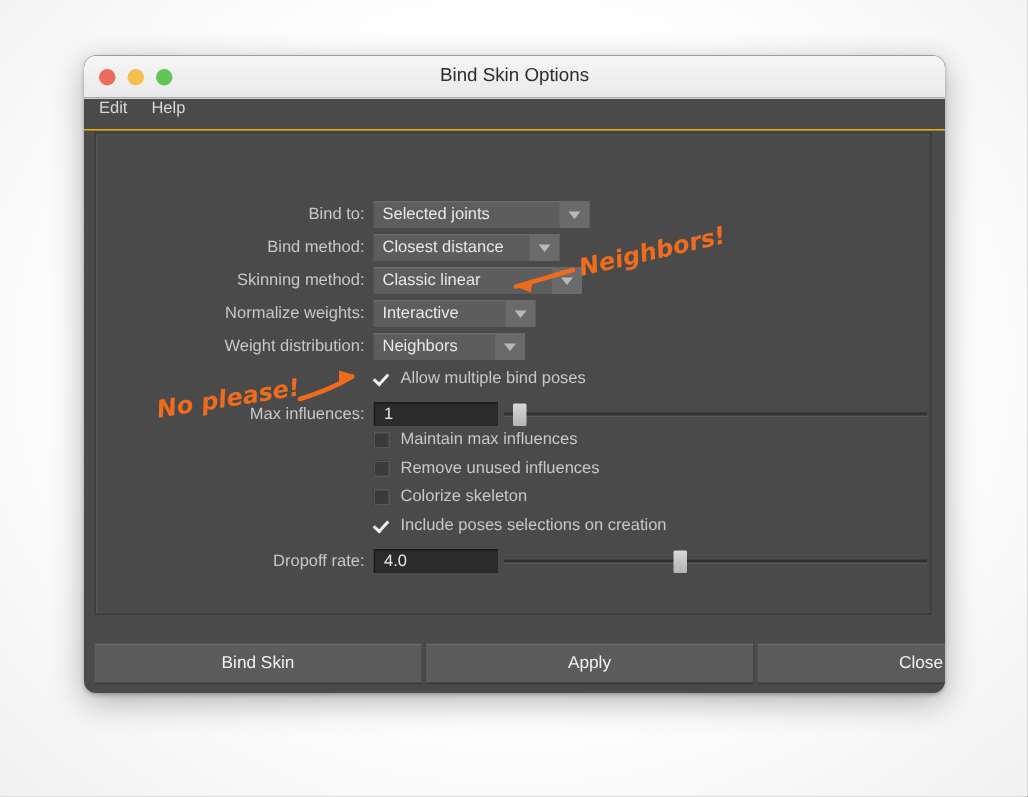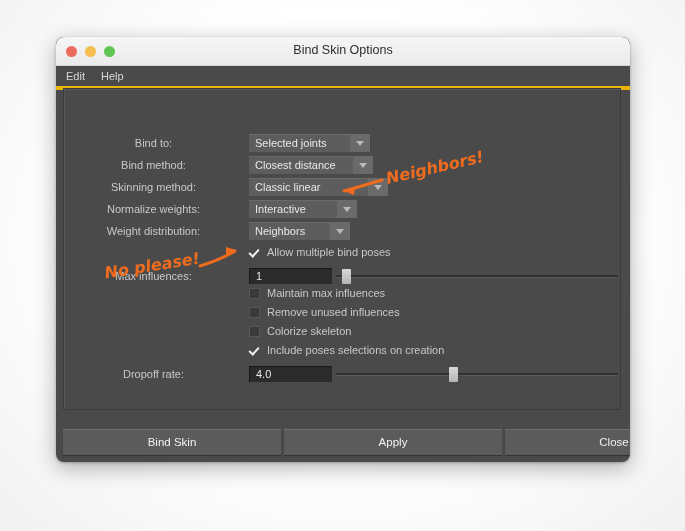--- a/index.html
+++ b/index.html
@@ -41,24 +41,23 @@
   .title {
     position: absolute; left: 0; right: 0; top: 6px;
     text-align: center;
     font-size: 12.5px; font-weight: normal; color: #2d2d2d;
   }
 
   .menubar {
     height: 20px;
     background: #4a4a4a;
     display: flex;
-    align-items: center;
     padding-left: 10px;
     gap: 16px;
-    border-bottom: 4px solid #eab308;
+    border-bottom: 1px solid #eab308;
   }
   .menuitem { font-size: 11px; color: #d8d8d8; }
 
   
   .panel {
     position: absolute;
     left: 7px; top: 51px;
     width: 556px; height: 320px;
     background: #4a4a4a;
     border: 1px solid #3b3b3b;
@@ -67,21 +66,21 @@
 
   .row {
     position: absolute;
     left: 0; right: 0;
     height: 18px;
     display: flex;
     align-items: center;
   }
   .label {
     width: 179px;
-    text-align: center;
+    text-align: right;
     padding-right: 6px;
     font-size: 11px;
     color: #c8c8c8;
     white-space: nowrap;
   }
 
   
   .dropdown {
     height: 18px;
     background: #5d5d5d;
@@ -204,21 +203,21 @@
 
     <div class="menubar">
       <div class="menuitem">Edit</div>
       <div class="menuitem">Help</div>
     </div>
 
     <div class="panel">
 
       <div class="row" style="top:45px">
         <div class="label">Bind to:</div>
-        <div class="dropdown" style="width:121px">
+        <div class="dropdown" style="width:144px">
           <div class="dd-text">Selected joints</div>
           <div class="dd-arrow">
               <span class="caret"></span>
             </div>
         </div>
       </div>
 
       <div class="row" style="top:67px">
         <div class="label">Bind method:</div>
         <div class="dropdown" style="width:124px">

